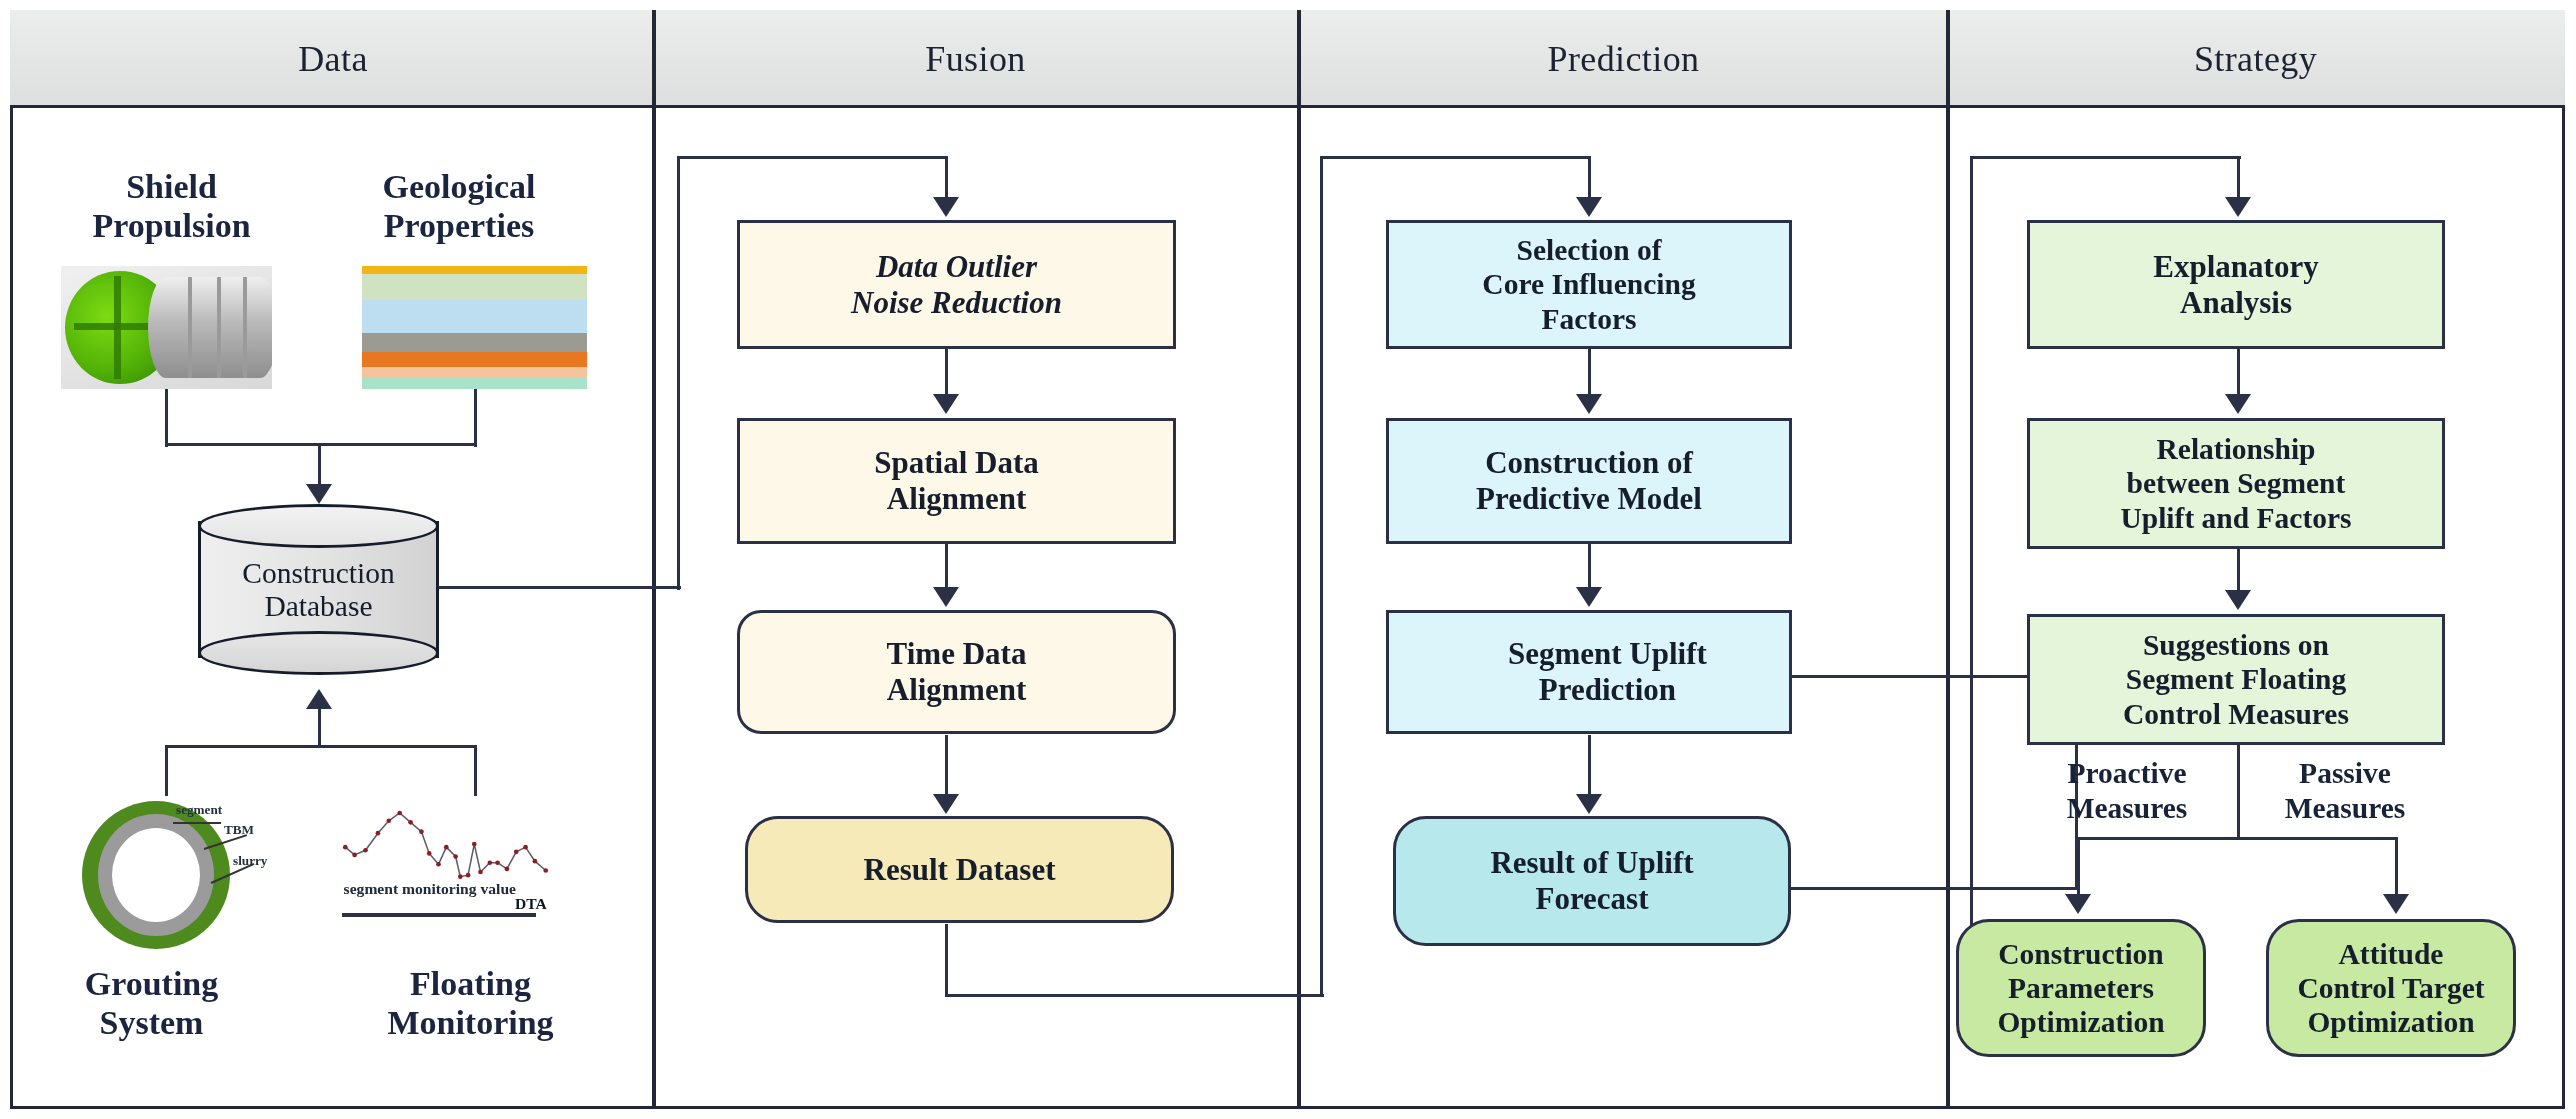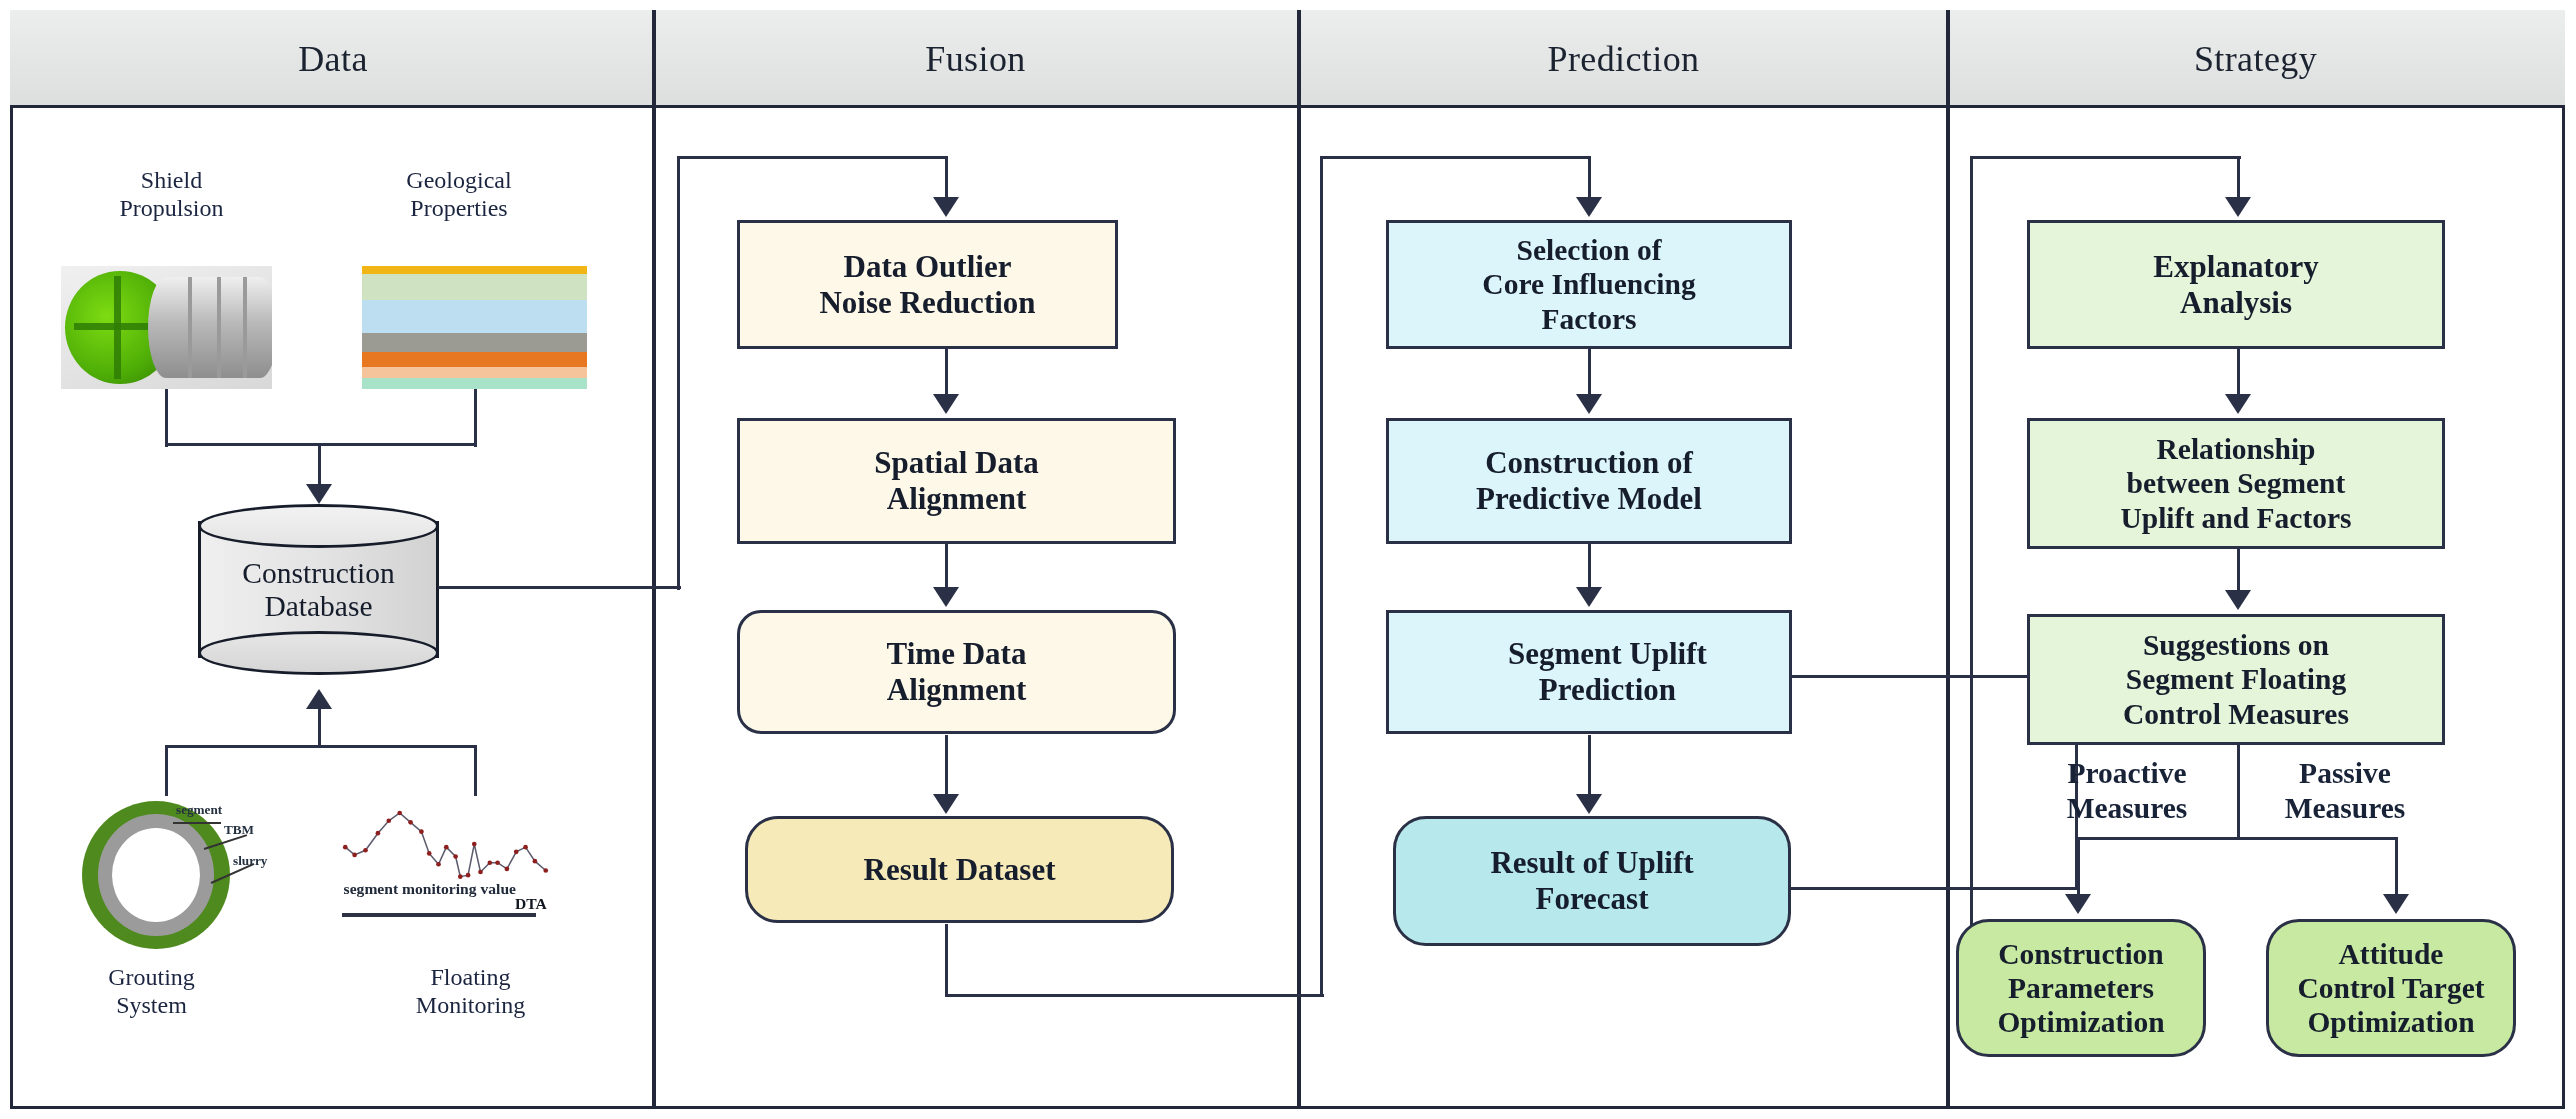--- a/index.html
+++ b/index.html
@@ -23,21 +23,21 @@
         font-weight:bold;color:#161d2c;line-height:1.16;font-size:31px;
         padding:3.1px 6.2px;}
   .cream{background:#fdf8e8;}
   .cream-r{background:#f6eab9;border-radius:33px;}
   .blue{background:#dcf5fa;}
   .blue-r{background:#b6e8ec;border-radius:33px;}
   .green{background:#e5f5da;}
   .green-r{background:#c7e9a1;border-radius:33px;}
 
   
-  .cap{position:absolute;text-align:center;font-weight:normal;font-size:24px;
+  .cap{position:absolute;text-align:center;font-weight:bold;font-size:34px;
        color:#1b2540;line-height:1.15;}
   .pic{position:absolute;box-sizing:border-box;}
 
   
   .cyl{position:absolute;}
   .cyl .body{position:absolute;left:0;top:17px;width:100%;height:calc(100% - 34px);
              background:linear-gradient(90deg,#efefef,#e2e2e2 55%,#d2d2d2);
              border-left:3.1px solid #171c2a;border-right:3.1px solid #171c2a;box-sizing:border-box;}
   .cyl .top{position:absolute;left:0;top:0;width:100%;height:44px;border-radius:50%;
             background:linear-gradient(180deg,#f2f2f2,#e4e4e4);border:3.1px solid #171c2a;box-sizing:border-box;}
@@ -202,21 +202,21 @@
 
   <div class="cap" style="left:342px;top:964px;width:257px;white-space:pre-line;">Floating
 Monitoring</div>
 
   <div class="ln hln" style="left:438px;top:586px;width:243px;"></div>
   <div class="ln vln" style="left:677px;top:156px;height:434px;"></div>
   <div class="ln hln" style="left:677px;top:156px;width:271px;"></div>
   <div class="ln vln" style="left:945px;top:156px;height:43px;"></div>
   <div class="arw arw-d" style="left:933px;top:197px;"></div>
 
-  <div class="node cream" style="left:737px;top:220px;width:381px;height:129px;white-space:pre-line;">Data Outlier
+  <div class="node cream" style="left:737px;top:220px;width:439px;height:129px;white-space:pre-line;font-style:italic;">Data Outlier
 Noise Reduction</div>
   <div class="ln vln" style="left:945px;top:349px;height:47px;"></div>
   <div class="arw arw-d" style="left:933px;top:394px;"></div>
 
   <div class="node cream" style="left:737px;top:418px;width:439px;height:126px;white-space:pre-line;">Spatial Data
 Alignment</div>
   <div class="ln vln" style="left:945px;top:544px;height:45px;"></div>
   <div class="arw arw-d" style="left:933px;top:587px;"></div>
 
   <div class="node cream" style="left:737px;top:610px;width:439px;height:124px;white-space:pre-line;border-radius:24px;">Time Data

